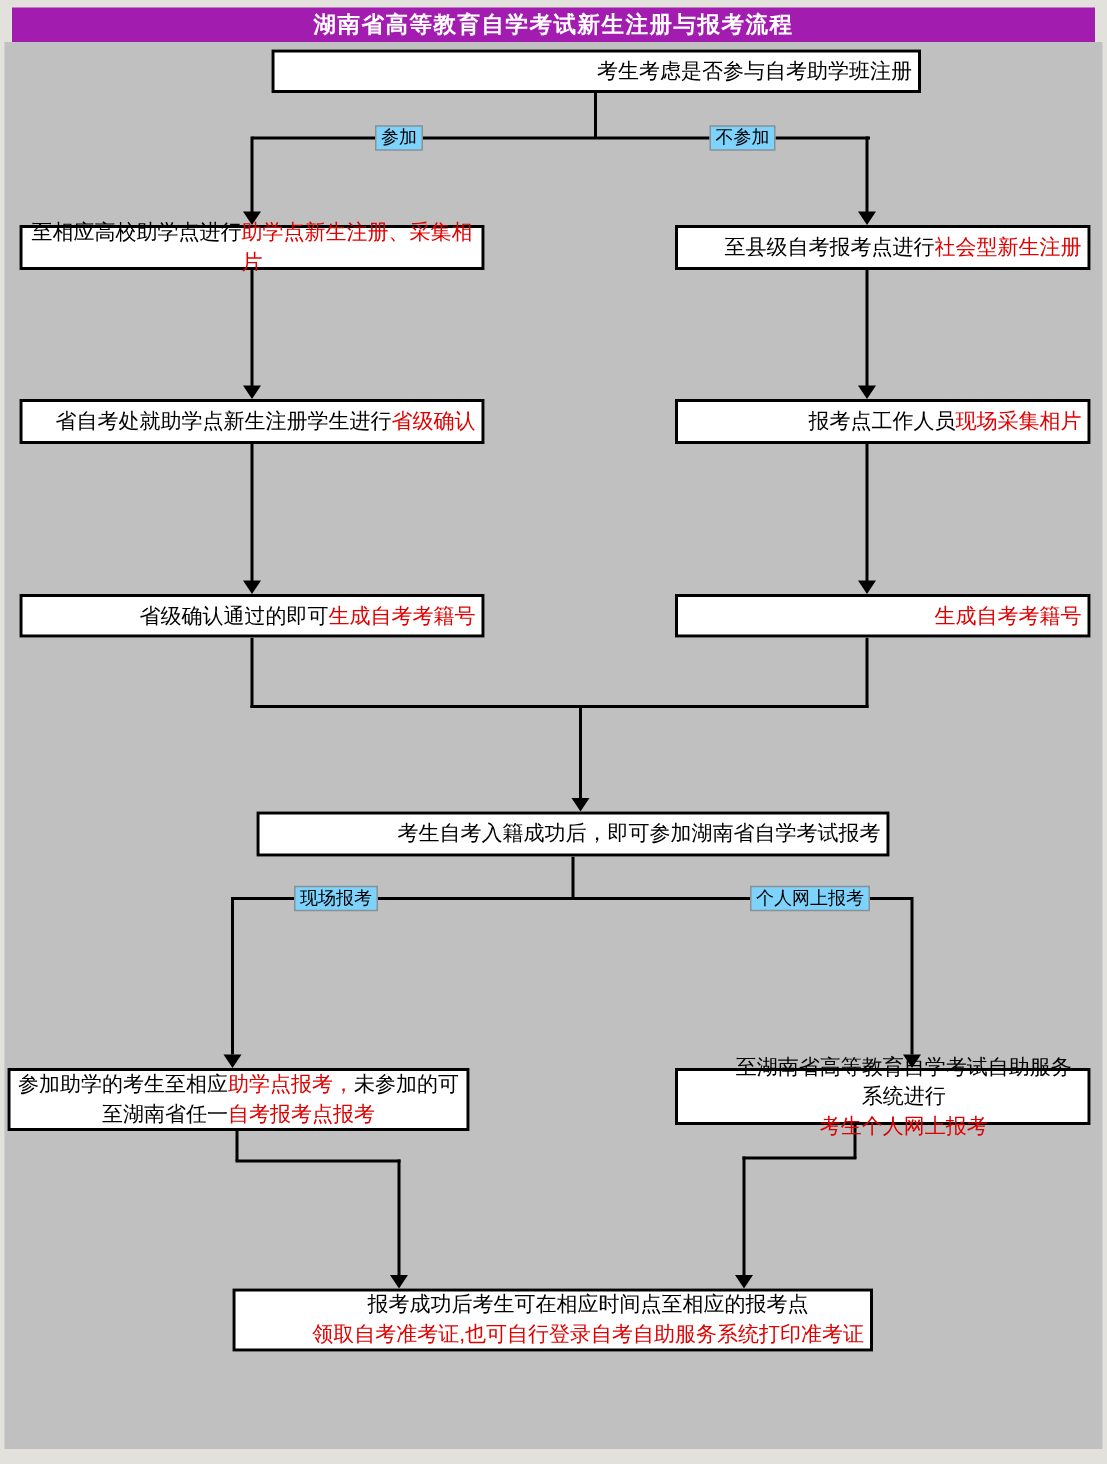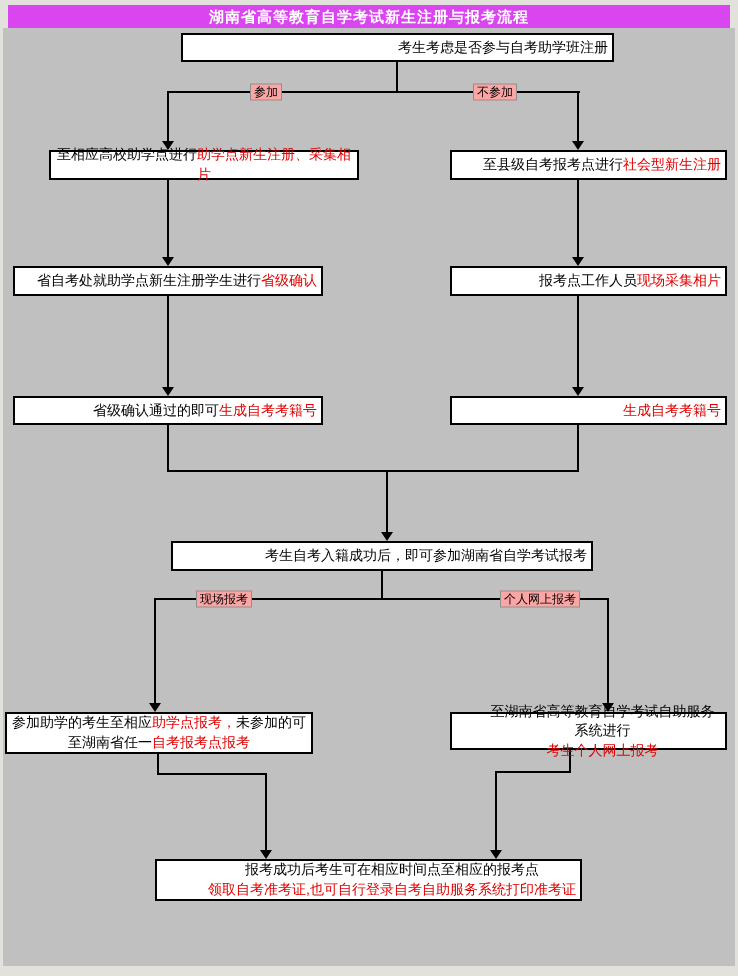--- a/index.html
+++ b/index.html
@@ -3,21 +3,21 @@
 <meta charset="utf-8">
 <style>
   html,body{margin:0;padding:0;}
   body{
     width:738px;height:976px;position:relative;overflow:hidden;
     background:#e3e1db;
     font-family:"Liberation Sans","DejaVu Sans",sans-serif;
   }
   .titlebar{
     position:absolute;left:8px;top:5px;width:722px;height:23px;
-    background:#d946ef;color:#ffffff;
+    background:#a21caf;color:#ffffff;
     font-size:15px;font-weight:bold;text-align:center;line-height:23px;
     letter-spacing:1px;
   }
   .canvas{
     position:absolute;left:3px;top:28px;width:732px;height:938px;
     background:#c0c0c0;
   }
   .box{
     position:absolute;background:#ffffff;border:2px solid #000000;
     box-sizing:border-box;
@@ -27,21 +27,21 @@
   }
   .red{color:#e00000;}
   .vline,.hline{position:absolute;background:#000000;}
   .arrow{
     position:absolute;width:0;height:0;
     border-left:6px solid transparent;border-right:6px solid transparent;
     border-top:9px solid #000000;
   }
   .lbl{
     position:absolute;transform:translate(-50%,-50%);
-    background:#fca5a5;border:1px solid #8f8f8f;
+    background:#7dd3fc;border:1px solid #8f8f8f;
     font-size:12px;color:#000000;padding:0 3px;line-height:15px;
     white-space:nowrap;
   }
 </style>
 </head>
 <body>
 
 <div class="titlebar">湖南省高等教育自学考试新生注册与报考流程</div>
 
 <div class="canvas">
@@ -89,21 +89,21 @@
 
   <div class="vline" style="left:566px;top:722px;width:2px;height:22px;"></div>
   <div class="hline" style="left:492px;top:743px;width:76px;height:2px;"></div>
   <div class="vline" style="left:492px;top:743px;width:2px;height:79px;"></div>
   <div class="arrow" style="left:487px;top:822px;"></div>
 
   <div class="box" style="left:178px;top:5px;width:433px;height:29px;">
     <span>考生考虑是否参与自考助学班注册</span>
   </div>
 
-  <div class="box" style="left:10px;top:122px;width:310px;height:30px;margin-left:36px;">
+  <div class="box" style="left:10px;top:122px;width:310px;height:30px;">
     <span><span>至相应高校助学点进行</span><span class="red">助学点新生注册、采集相片</span></span>
   </div>
 
   <div class="box" style="left:447px;top:122px;width:277px;height:30px;">
     <span><span>至县级自考报考点进行</span><span class="red">社会型新生注册</span></span>
   </div>
 
   <div class="box" style="left:10px;top:238px;width:310px;height:30px;">
     <span><span>省自考处就助学点新生注册学生进行</span><span class="red">省级确认</span></span>
   </div>

